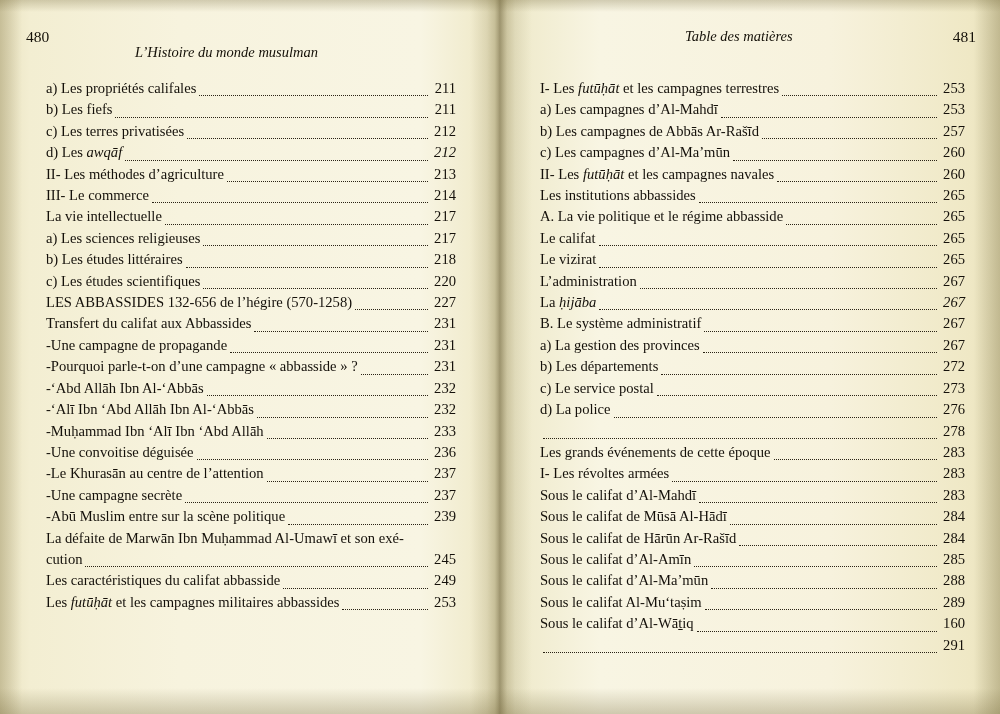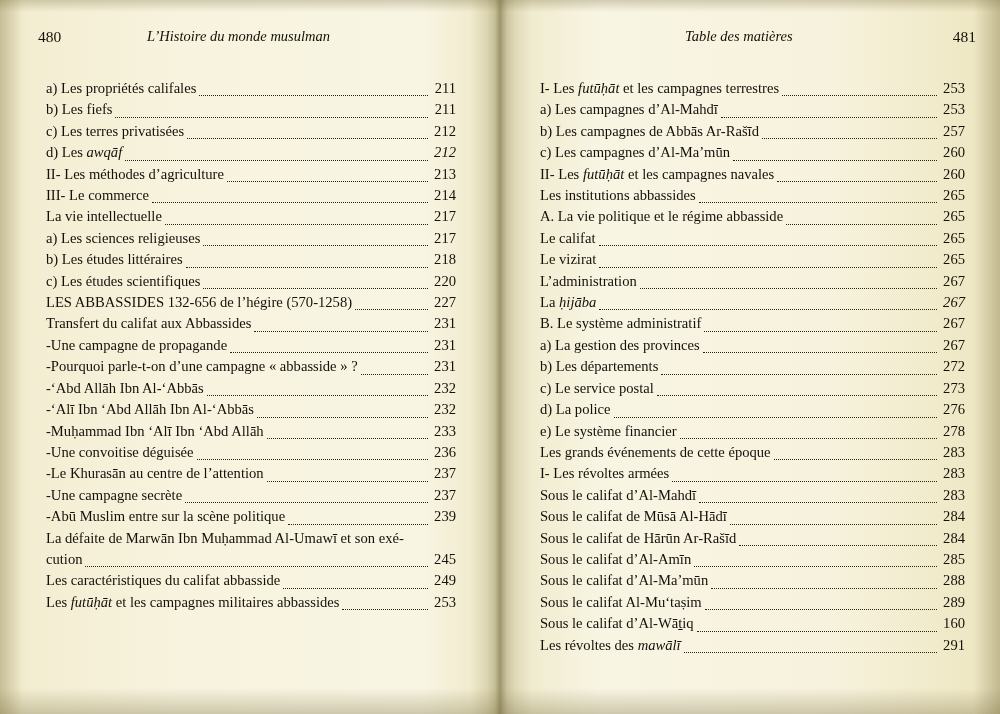--- a/index.html
+++ b/index.html
@@ -46,21 +46,21 @@
     position: absolute; left: 0; bottom: 0; width: 100%; height: 26px;
     background: linear-gradient(to top, rgba(110,98,52,0.30), rgba(110,98,52,0));
     pointer-events: none;
   }
 
   .page {
     position: absolute;
     top: 0;
     height: 714px;
   }
-  .page.left { left: 0; width: 500px; padding-left: 12px; }
+  .page.left { left: 0; width: 500px; }
   .page.right { left: 500px; width: 500px; }
 
   .header {
     position: absolute;
     top: 28px;
     width: 100%;
     height: 20px;
     font-size: 14.5px;
     color: #141008;
   }
@@ -68,21 +68,21 @@
     position: absolute;
     font-size: 15.5px;
   }
   .page.left .header .folio { left: 26px; top: 0; }
   .page.right .header .folio { right: 24px; top: 0; }
   .header .running {
     position: absolute;
     font-style: italic;
     white-space: nowrap;
   }
-  .page.left .header .running { left: 135px; top: 0; }
+  .page.left .header .running { left: 135px; top: 16px; }
   .page.right .header .running { left: 185px; top: 0; }
 
   .toc {
     position: absolute;
     top: 78px;
   }
   .page.left .toc { left: 46px; width: 410px; }
   .page.right .toc { left: 40px; width: 425px; }
 
   .entry {
@@ -330,21 +330,20 @@
           <span class="title">c) Le service postal</span>
           <span class="leader"></span>
           <span class="pageno">273</span>
         </div>
         <div class="entry">
           <span class="title">d) La police</span>
           <span class="leader"></span>
           <span class="pageno">276</span>
         </div>
         <div class="entry">
-          <span class="title">e) Le système financier</span>
           <span class="leader"></span>
           <span class="pageno">278</span>
         </div>
         <div class="entry">
           <span class="title">Les grands événements de cette époque</span>
           <span class="leader"></span>
           <span class="pageno">283</span>
         </div>
         <div class="entry">
           <span class="title">I- Les révoltes armées</span>
@@ -380,21 +379,20 @@
           <span class="title">Sous le califat Al-Mu‘taṣim</span>
           <span class="leader"></span>
           <span class="pageno">289</span>
         </div>
         <div class="entry">
           <span class="title">Sous le califat d’Al-Wāṯiq</span>
           <span class="leader"></span>
           <span class="pageno">160</span>
         </div>
         <div class="entry">
-          <span class="title">Les révoltes des <i>mawālī</i></span>
           <span class="leader"></span>
           <span class="pageno">291</span>
         </div>
       </div>
   </div>
 
   <div class="gutter-shadow"></div>
   <div class="top-shadow"></div>
   <div class="bottom-shadow"></div>
 </div>

